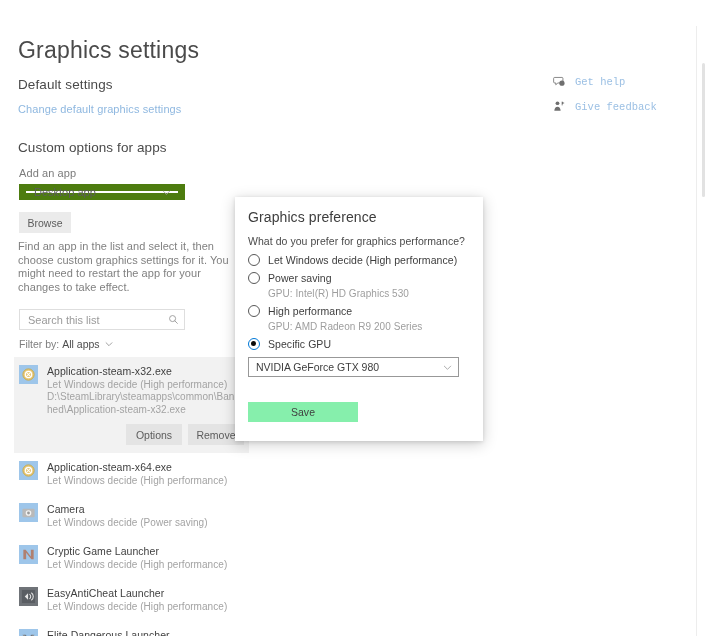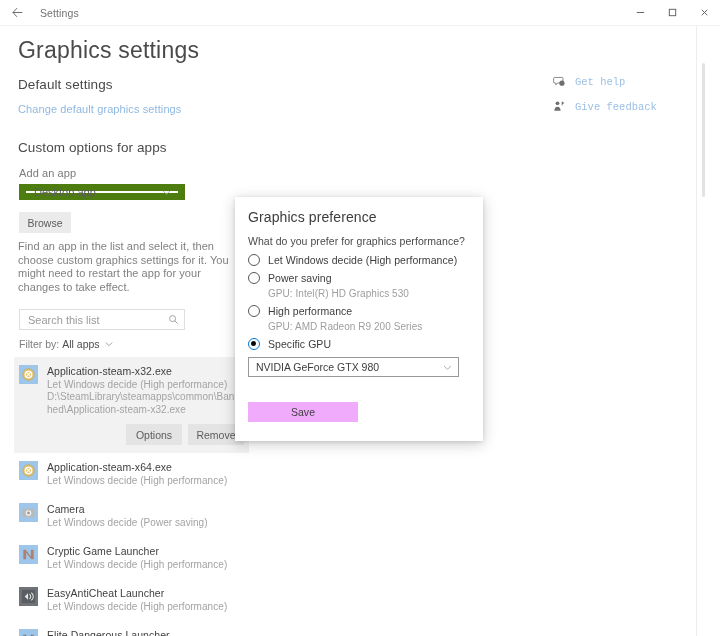--- a/index.html
+++ b/index.html
@@ -347,59 +347,34 @@
   }
 
   .dlg-actions {
     position: absolute;
     left: 13px; top: 205px;
     display: flex;
     gap: 8px;
   }
   .dlg-btn {
     width: 110px; height: 20px;
-    background: #f0abfc;
+    background: #86efac;
     border: none;
     font-size: 10.5px;
     color: #404040;
     font-family: "Liberation Sans", sans-serif;
     display: flex; align-items: center; justify-content: center;
     letter-spacing: .05px;
   }
 </style>
 </head>
 <body>
 
 <div id="app-window">
 
-  <div class="titlebar">
-    <div class="back-btn">
-      <svg width="13" height="13" viewBox="0 0 16 16">
-        <path d="M7 3 L2.5 8 L7 13 M2.8 8 H13.5" stroke="#5d5d5d" stroke-width="1.1" fill="none" stroke-linecap="round" stroke-linejoin="round"></path>
-      </svg>
-    </div>
-    <span class="titlebar-title">Settings</span>
-    <div class="win-controls">
-      <div class="win-btn">
-        <svg width="11" height="11" viewBox="0 0 12 12">
-          <path d="M2 6 H10" stroke="#5a5a5a" stroke-width="1" fill="none"></path>
-        </svg>
-      </div>
-      <div class="win-btn">
-        <svg width="11" height="11" viewBox="0 0 12 12">
-          <rect x="2.5" y="2.5" width="7" height="7" stroke="#5a5a5a" stroke-width="1" fill="none"></rect>
-        </svg>
-      </div>
-      <div class="win-btn">
-        <svg width="11" height="11" viewBox="0 0 12 12">
-          <path d="M3 3 L9 9 M9 3 L3 9" stroke="#5a5a5a" stroke-width="1" fill="none"></path>
-        </svg>
-      </div>
-    </div>
-  </div>
 
   <div class="content">
 
     <div class="page-title">Graphics settings</div>
 
     <div class="section-head sh-default">Default settings</div>
     <a class="link-blue default-link">Change default graphics settings</a>
 
     <div class="section-head sh-custom">Custom options for apps</div>
 

